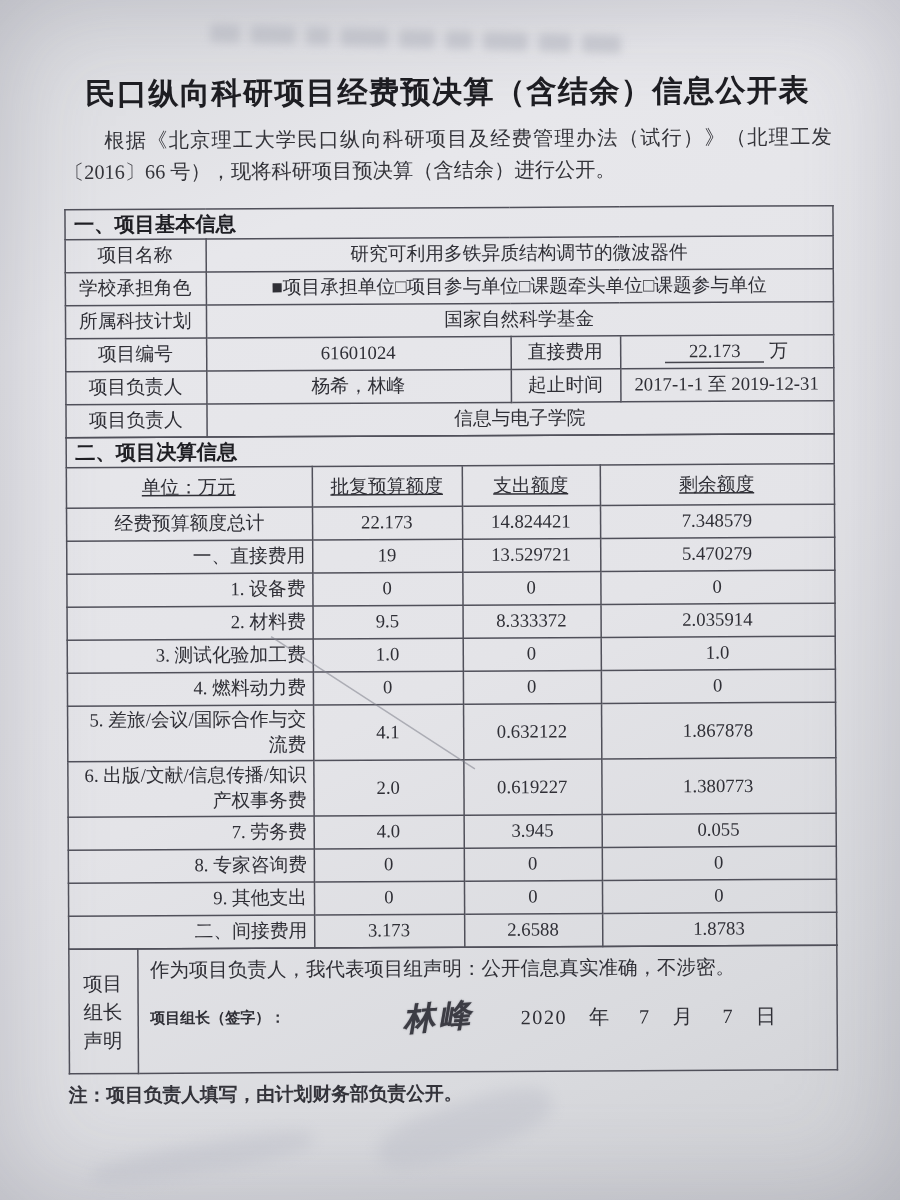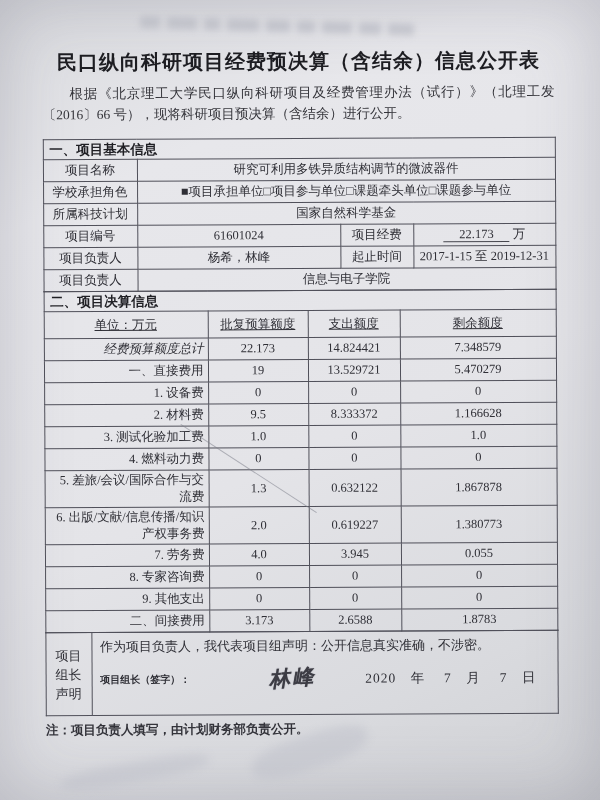--- a/index.html
+++ b/index.html
@@ -27,35 +27,35 @@
   td{
     border:1px solid #50505a;padding:1px 4px;
     font-size:12.5px;line-height:17px;color:#2f2f36;
     text-align:center;height:19px;overflow:hidden;
   }
   tr.sec td{
     text-align:left;font-weight:bold;font-size:13.5px;color:#1f1f24;
     padding-left:6px;height:17px;
   }
   .t2 td.lbl{text-align:right;padding-left:5px;}
-  .t2 tr.total td.lbl{font-style:italic;}
+  .t2 tr.total td.lbl{text-align:center;}
   .t2 tr.head td{height:24px;line-height:24px;text-decoration:underline;}
   .uline{border-bottom:1px solid #46464e;padding:0 16px;}
   .t3 td{height:72px;}
   .t3 .side{width:46px;font-size:13px;line-height:19px;padding:2px;margin-left:18px;}
   .t3 .body{text-align:left;vertical-align:top;padding:5px 8px;}
   .decl{font-size:13px;color:#2f2f36;}
   .signline{display:flex;align-items:center;margin-top:16px;}
   .sign-label{font-size:10px;font-weight:bold;color:#2f2f36;}
   .sig{
     margin-left:78px;font-size:21px;font-weight:bold;font-style:italic;
     letter-spacing:3px;color:#3c3c44;transform:rotate(-4deg);display:inline-block;
     text-shadow:0 0 1px rgba(60,60,70,.6);
   }
-  .date{margin-left:49px;font-size:13.5px;color:#2f2f36;letter-spacing:1px;}
+  .date{margin-left:31px;font-size:13.5px;color:#2f2f36;letter-spacing:1px;}
   .note{width:512px;margin:6px auto 0;font-size:12.5px;font-weight:bold;color:#33333a;}
   
   .ghost-top{
     position:absolute;top:14px;left:140px;width:360px;height:26px;
     display:flex;align-items:center;gap:7px;
     filter:blur(3px);opacity:.55;transform:rotate(1.6deg);pointer-events:none;
   }
   .ghost-top i{display:block;background:#b2b4be;border-radius:2px;height:12px;}
   .scratch{
     position:absolute;left:181px;top:424px;width:162px;height:0;
@@ -111,28 +111,28 @@
         <td>学校承担角色</td>
         <td colspan="3">■项目承担单位□项目参与单位□课题牵头单位□课题参与单位</td>
       </tr>
       <tr>
         <td>所属科技计划</td>
         <td colspan="3">国家自然科学基金</td>
       </tr>
       <tr>
         <td>项目编号</td>
         <td>61601024</td>
-        <td>项目经费</td>
+        <td>直接费用</td>
         <td><span class="uline">22.173</span> <span>万</span></td>
       </tr>
       <tr>
         <td>项目负责人</td>
         <td>杨希，林峰</td>
         <td>起止时间</td>
-        <td>2017-1-15 至 2019-12-31</td>
+        <td>2017-1-1 至 2019-12-31</td>
       </tr>
       <tr>
         <td>项目负责人</td>
         <td colspan="3">信息与电子学院</td>
       </tr>
     </tbody>
       </table>
 
     <table class="t2 joined" style="margin-top:-1px">
       <colgroup>
@@ -166,37 +166,37 @@
       <tr>
         <td class="lbl">1. 设备费</td>
         <td>0</td>
         <td>0</td>
         <td>0</td>
       </tr>
       <tr>
         <td class="lbl">2. 材料费</td>
         <td>9.5</td>
         <td>8.333372</td>
-        <td>1.166628</td>
+        <td>2.035914</td>
       </tr>
       <tr>
         <td class="lbl">3. 测试化验加工费</td>
         <td>1.0</td>
         <td>0</td>
         <td>1.0</td>
       </tr>
       <tr>
         <td class="lbl">4. 燃料动力费</td>
         <td>0</td>
         <td>0</td>
         <td>0</td>
       </tr>
       <tr>
         <td class="lbl">5. 差旅/会议/国际合作与交流费</td>
-        <td>1.3</td>
+        <td>4.1</td>
         <td>0.632122</td>
         <td>1.867878</td>
       </tr>
       <tr>
         <td class="lbl">6. 出版/文献/信息传播/知识产权事务费</td>
         <td>2.0</td>
         <td>0.619227</td>
         <td>1.380773</td>
       </tr>
       <tr>

